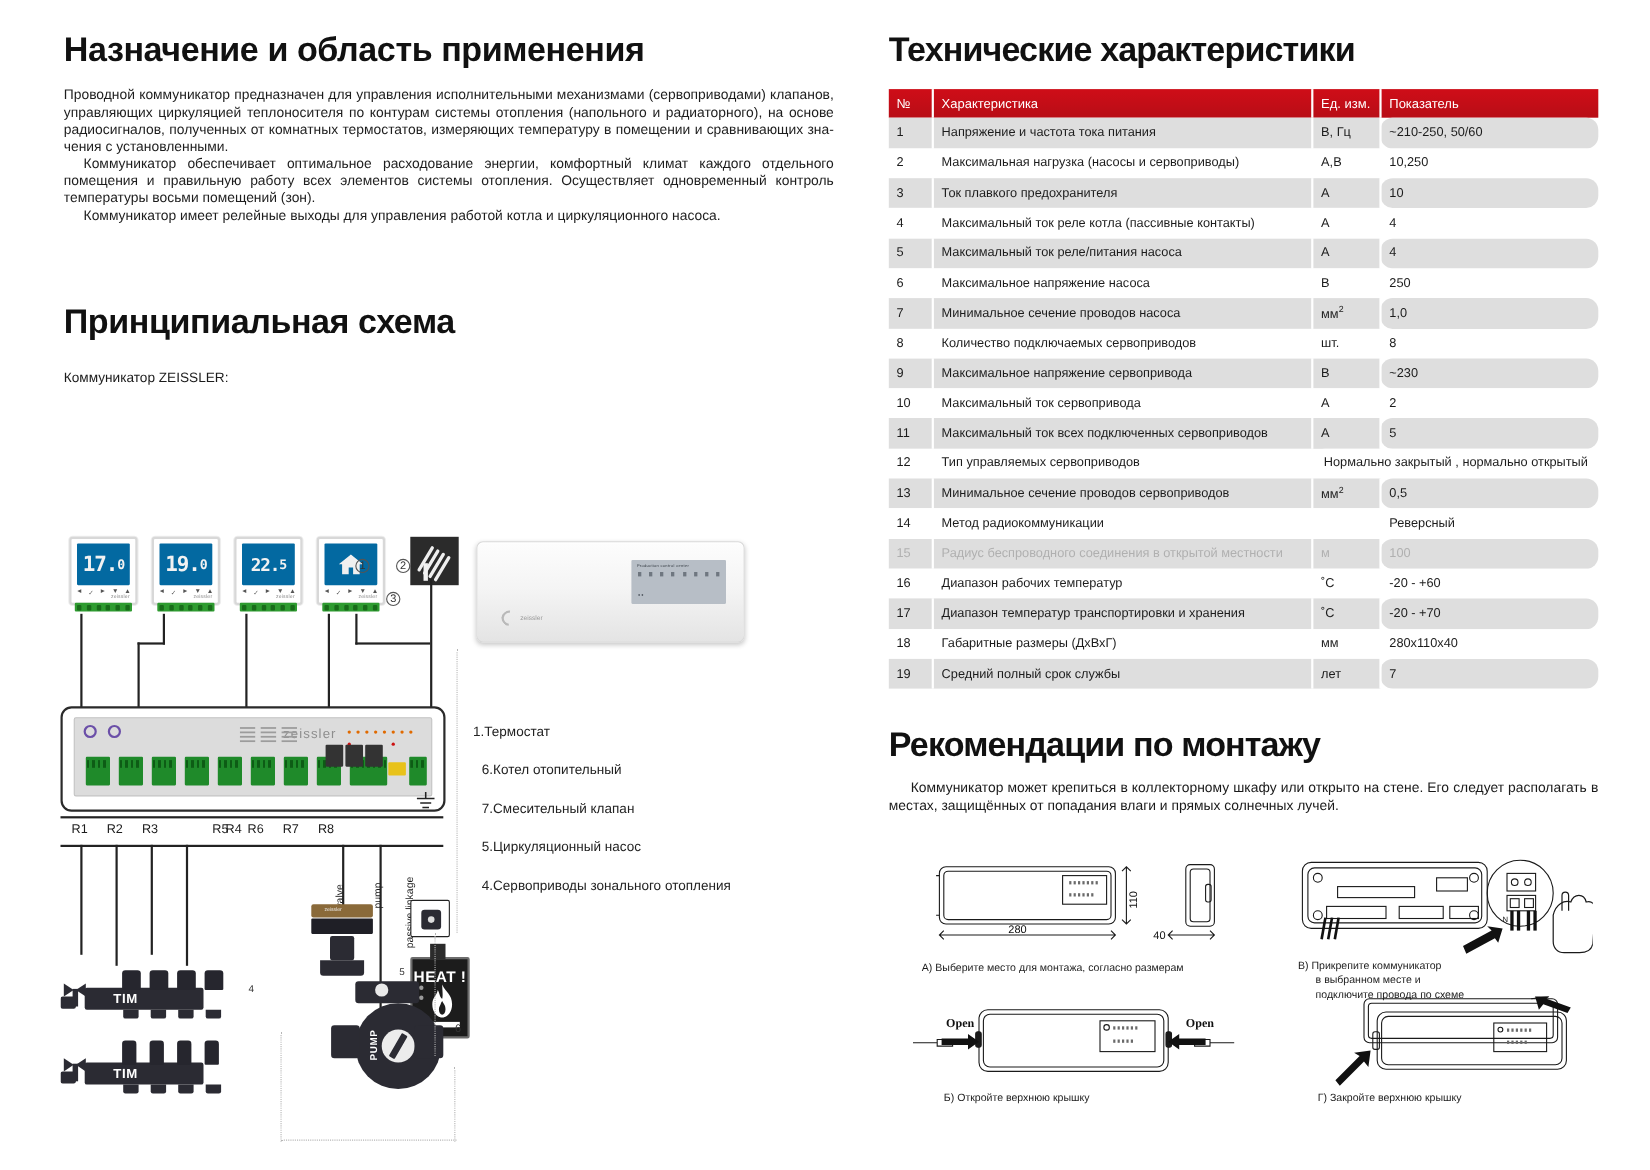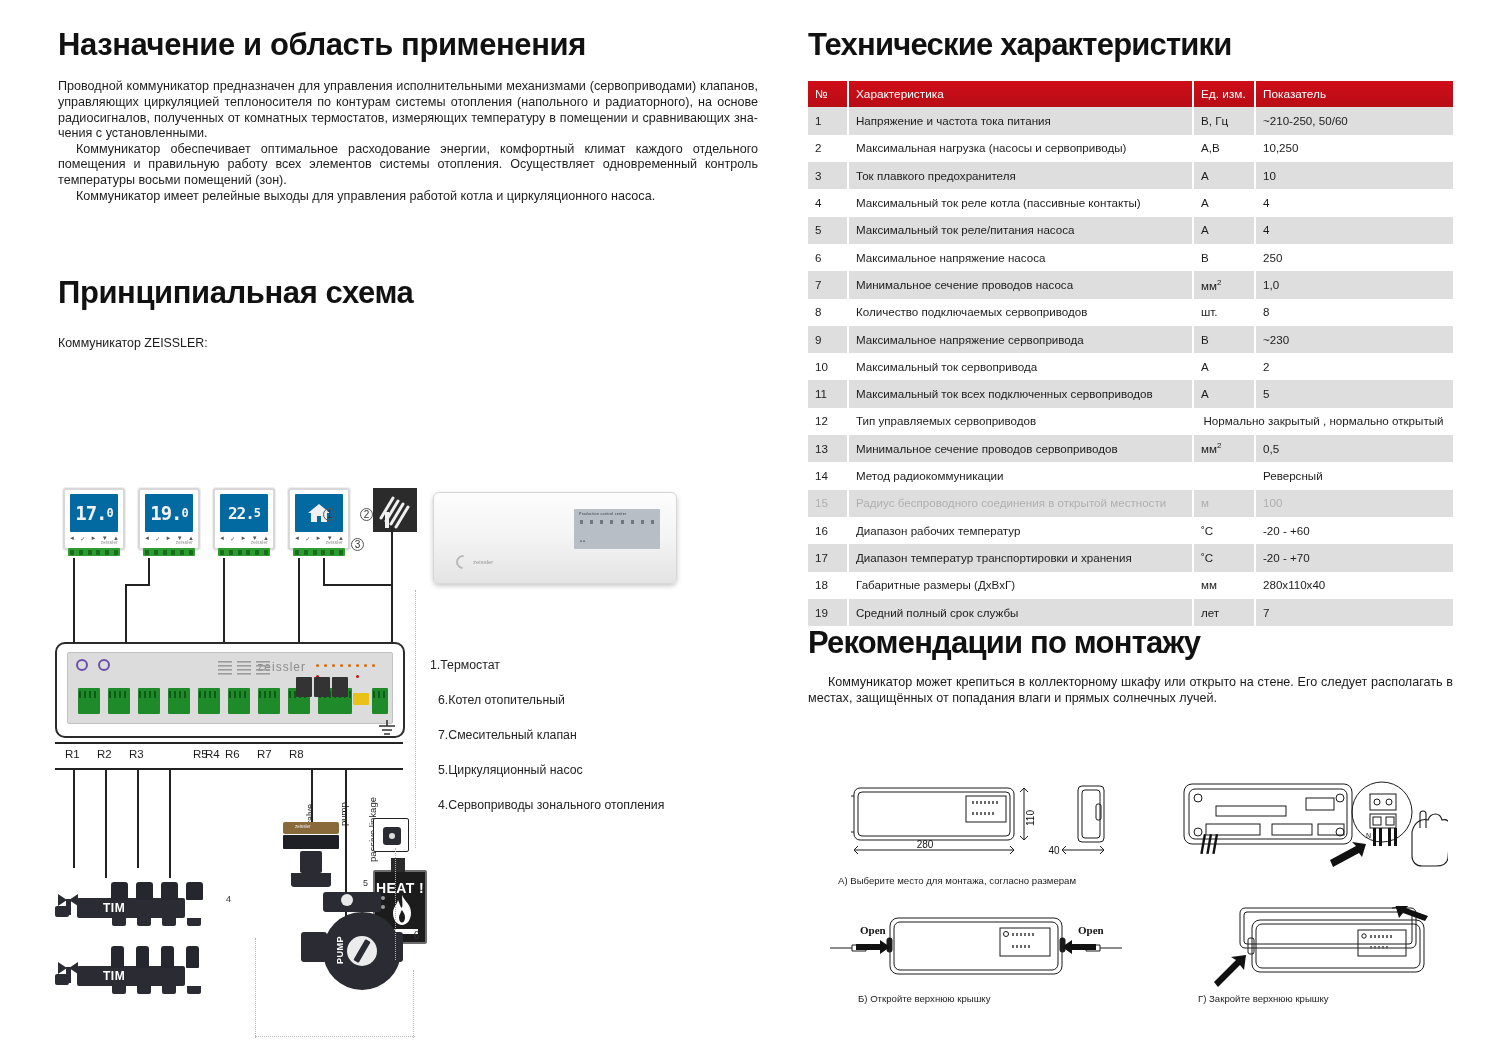--- a/index.html
+++ b/index.html
@@ -45,21 +45,21 @@
     color: #fff; font-weight: normal; text-align: left;
     padding: 6px 7px; font-size: 11.8px;
     border-right: 2px solid #ffffff;
     height: 26px; vertical-align: middle;
   }
   table.spec th:last-child { border-right: none; }
   table.spec td {
     padding: 5px 7px; height: 27.3px; vertical-align: middle;
     border-right: 2px solid #ffffff; line-height: 1.2;
   }
-  table.spec td:last-child { border-right: none; }
+  table.spec td:last-child { border-right: none; border-radius: 11px; }
   table.spec tr.odd td  { background: #dedede; }
   table.spec tr.even td { background: #ffffff; }
   table.spec tr.faded td { color: #b0b0b0; }
   .c-num  { width: 40px;  text-align: left; }
   .c-char { width: 345px; }
   .c-unit { width: 62px;  }
   .c-val  { width: auto;  }
   td.merged { text-align: center; }
   sup { font-size: 8px; vertical-align: super; }
 
@@ -742,21 +742,21 @@
           </tr>
           <tr class="odd">
             <td class="c-num">19</td>
             <td class="c-char">Средний полный срок службы</td>
             <td class="c-unit">лет</td>
             <td class="c-val">7</td>
           </tr>
         </tbody>
     </table>
 
-    <h1 class="sect tight" style="">Рекомендации по монтажу</h1>
+    <h1 class="sect tight" style="margin-top:34px;">Рекомендации по монтажу</h1>
 
     <p class="mount">Коммуникатор может крепиться в коллекторному шкафу или открыто на стене. Его следует располагать в местах, защищённых от попадания влаги и прямых солнечных лучей.</p>
   </div>
 
   <div class="mount-grid">
 
     <div class="mfig" style="left:30px; top:6px;">
       <svg width="300" height="86" viewBox="0 0 300 86">
         <g fill="none" stroke="#1a1a1a" stroke-width="1">
           <rect x="16" y="6" width="160" height="52" rx="6"></rect>
@@ -857,20 +857,25 @@
           <rect x="214" y="52" width="3" height="18"></rect>
           <path d="M150 84 l26 -14 -4 -4 14 2 -4 13 -3 -4 -26 14 z"></path>
         </g>
         <g fill="none" stroke="#1a1a1a" stroke-width="1.1">
           <path d="M232 56 c2 -10 10 -14 16 -12 c3 -8 12 -8 14 0 c6 -2 10 4 8 12 l-2 26 c-1 6 -6 8 -12 8 l-14 0 c-6 0 -10 -4 -10 -10 z"></path>
           <path d="M240 52 l0 -14 c0 -4 6 -4 6 0 l0 14"></path>
         </g>
         <text x="186" y="62" font-size="7" font-family="Liberation Sans, sans-serif" fill="#111" id="termN">N</text>
         <text x="214" y="62" font-size="7" font-family="Liberation Sans, sans-serif" fill="#111" id="termL">L</text>
       </svg>
+      <div class="mcap" style="margin-top:2px;">
+        <span>В) Прикрепите коммуникатор</span>
+        <span class="sub">в выбранном месте  и</span>
+        <span class="sub">подключите провода  по схеме</span>
+      </div>
     </div>
 
     <div class="mfig" style="left:388px; top:130px;">
       <svg width="250" height="82" viewBox="0 0 250 82">
         <g fill="none" stroke="#1a1a1a" stroke-width="1">
           <rect x="44" y="2" width="176" height="40" rx="5"></rect>
           <rect x="48" y="6" width="168" height="32" rx="3"></rect>
           <rect x="56" y="14" width="172" height="52" rx="8"></rect>
           <rect x="60" y="18" width="164" height="44" rx="6"></rect>
           <rect x="162" y="24" width="48" height="26"></rect>

